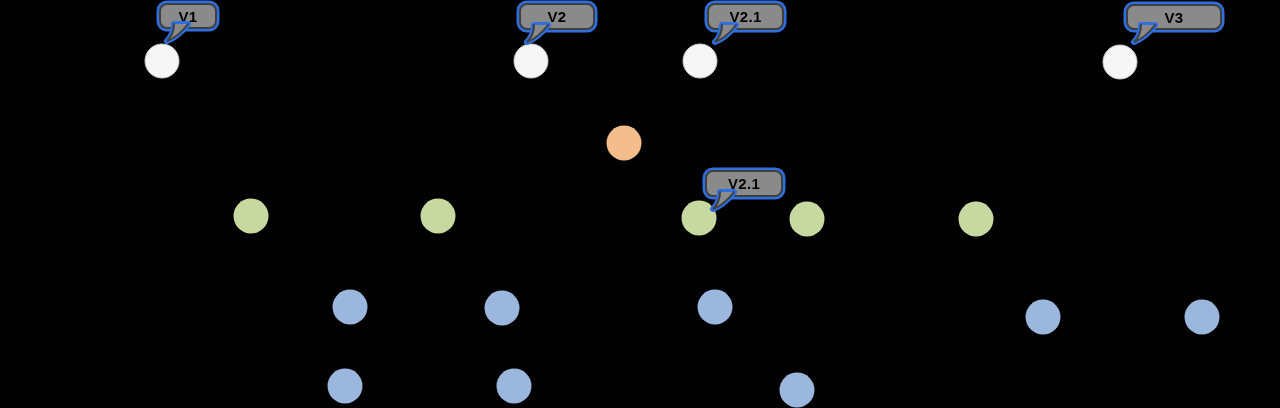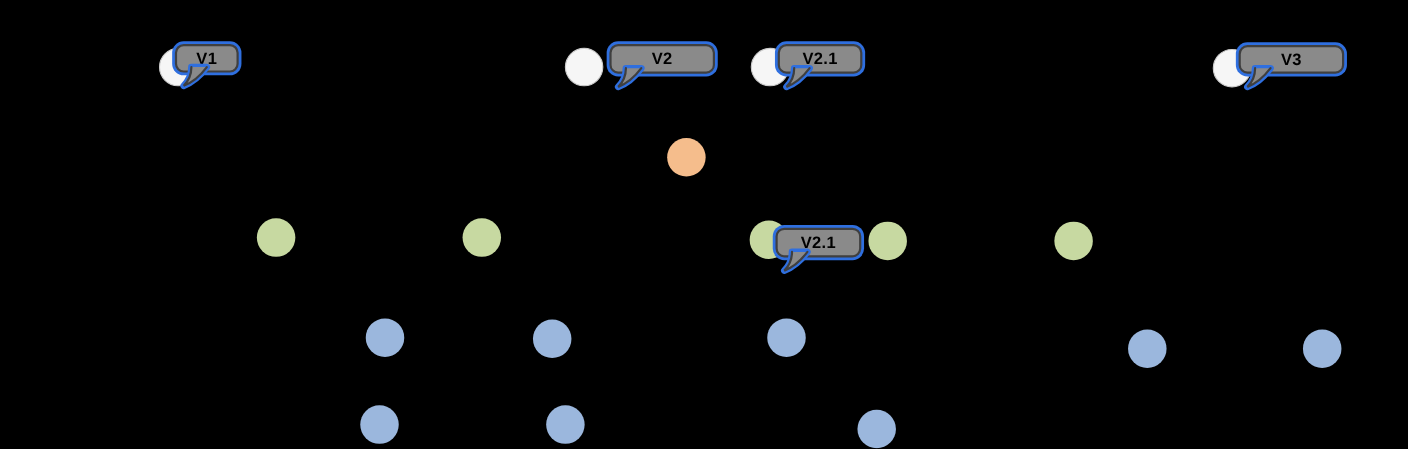--- a/index.html
+++ b/index.html
@@ -26,21 +26,20 @@
   .callout {
     position: absolute;
     box-sizing: border-box;
     background: #8a8a8a;
     border: 2px solid #3f3f3f;
     border-radius: 8px;
     box-shadow: 0 0 0 2.5px #2f6fdf;
     display: flex;
     align-items: center;
     justify-content: center;
-    margin-top: 37px;
   }
   .callout-label {
     color: #000000;
     font-weight: bold;
     font-size: 15px;
     line-height: 1;
     letter-spacing: 0.3px;
     user-select: none;
   }
   .callout-tail {
@@ -78,21 +77,21 @@
     </div>
   <div id="callouts-layer">
       <div class="callout" style="left: 159px; top: 3px; width: 58px; height: 26px;">
         <span class="callout-label">V1</span>
         <svg class="callout-tail" viewBox="0 0 26 20">
           <path d="M8,1 C8,8 6,13 1,18 C9,15 16,9 22,1 Z" fill="none" stroke="#2f6fdf" stroke-width="6" stroke-linejoin="round"></path>
           <path d="M8,1 C8,8 6,13 1,18 C9,15 16,9 22,1 Z" fill="#8a8a8a"></path>
           <path d="M8,1 C8,8 6,13 1,18 C9,15 16,9 22,1" fill="none" stroke="#3f3f3f" stroke-width="2" stroke-linecap="round"></path>
         </svg>
       </div>
-      <div class="callout" style="left: 554px; top: 3px; width: 96px; height: 27px; text-align: right;">
+      <div class="callout" style="left: 519px; top: 3px; width: 76px; height: 27px; text-align: right;">
         <span class="callout-label">V2</span>
         <svg class="callout-tail" viewBox="0 0 26 20">
           <path d="M8,1 C8,8 6,13 1,18 C9,15 16,9 22,1 Z" fill="none" stroke="#2f6fdf" stroke-width="6" stroke-linejoin="round"></path>
           <path d="M8,1 C8,8 6,13 1,18 C9,15 16,9 22,1 Z" fill="#8a8a8a"></path>
           <path d="M8,1 C8,8 6,13 1,18 C9,15 16,9 22,1" fill="none" stroke="#3f3f3f" stroke-width="2" stroke-linecap="round"></path>
         </svg>
       </div>
       <div class="callout" style="left: 707px; top: 3px; width: 77px; height: 27px;">
         <span class="callout-label">V2.1</span>
         <svg class="callout-tail" viewBox="0 0 26 20">

